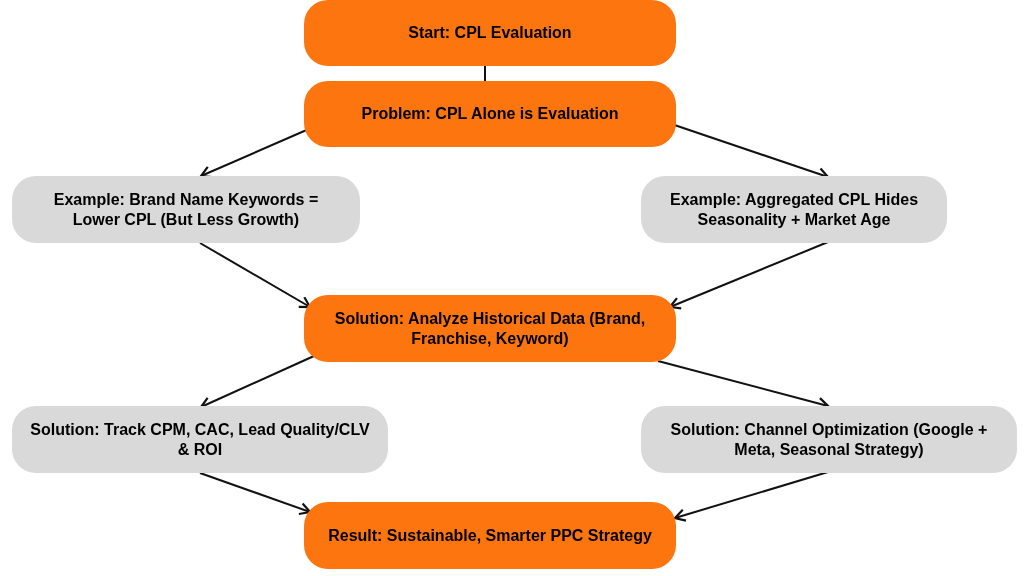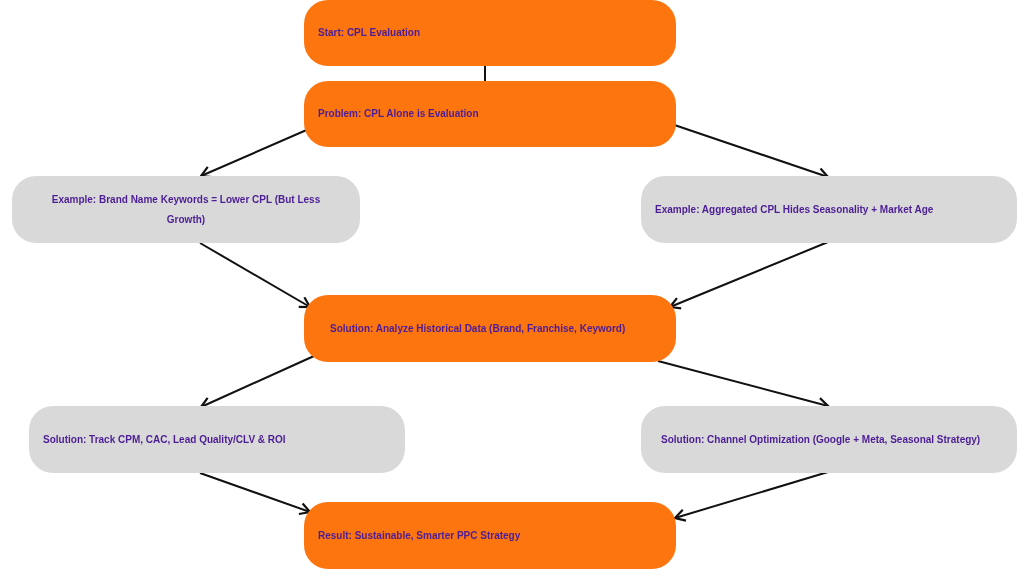--- a/index.html
+++ b/index.html
@@ -1,20 +1,20 @@
 <!DOCTYPE html>
 <html><head>
   <meta charset="utf-8">
   <style>
     html, body { margin: 0; padding: 0; background: #ffffff; }
     body { width: 1024px; height: 576px; position: relative; overflow: hidden;
            font-family: "Liberation Sans", "DejaVu Sans", sans-serif; }
     .node { position: absolute; box-sizing: border-box; border-radius: 24px;
-            display: flex; align-items: center; justify-content: flex-start; text-align: center;
-            font-weight: bold; font-size: 10px; line-height: 20px; color: #4c1d95;
+            display: flex; align-items: center; justify-content: center; text-align: center;
+            font-weight: bold; font-size: 16px; line-height: 20px; color: #000000;
             padding: 0 14px; }
     .orange { background: #fd750f; }
     .gray { background: #d9d9d9; }
     #arrows { position: absolute; left: 0; top: 0; width: 1024px; height: 576px; pointer-events: none; }
     #arrows line { stroke: #111; stroke-width: 2; }
   </style>
 </head>
 <body>
 
 <svg id="arrows" xmlns="http://www.w3.org/2000/svg">
@@ -39,29 +39,29 @@
 </div>
 
 <div class="node orange" style="left:304px;top:81px;width:372px;height:66px;">
   <span>Problem: CPL Alone is Evaluation</span>
 </div>
 
 <div class="node gray" style="left:12px;top:176px;width:348px;height:67px;padding:0 28px;">
   <span>Example: Brand Name Keywords = Lower CPL (But Less Growth)</span>
 </div>
 
-<div class="node gray" style="left:641px;top:176px;width:376px;height:67px;">
+<div class="node gray" style="left:641px;top:176px;width:306px;height:67px;">
   <span>Example: Aggregated CPL Hides Seasonality + Market Age</span>
 </div>
 
 <div class="node orange" style="left:304px;top:295px;width:372px;height:67px;padding:8px 26px;">
   <span>Solution: Analyze Historical Data (Brand, Franchise, Keyword)</span>
 </div>
 
-<div class="node gray" style="left:12px;top:406px;width:376px;height:67px;margin-left:17px;">
+<div class="node gray" style="left:12px;top:406px;width:376px;height:67px;">
   <span>Solution: Track CPM, CAC, Lead Quality/CLV &amp; ROI</span>
 </div>
 
 <div class="node gray" style="left:641px;top:406px;width:376px;height:67px;padding:0 20px;">
   <span>Solution: Channel Optimization (Google + Meta, Seasonal Strategy)</span>
 </div>
 
 <div class="node orange" style="left:304px;top:502px;width:372px;height:67px;">
   <span>Result: Sustainable, Smarter PPC Strategy</span>
 </div>

